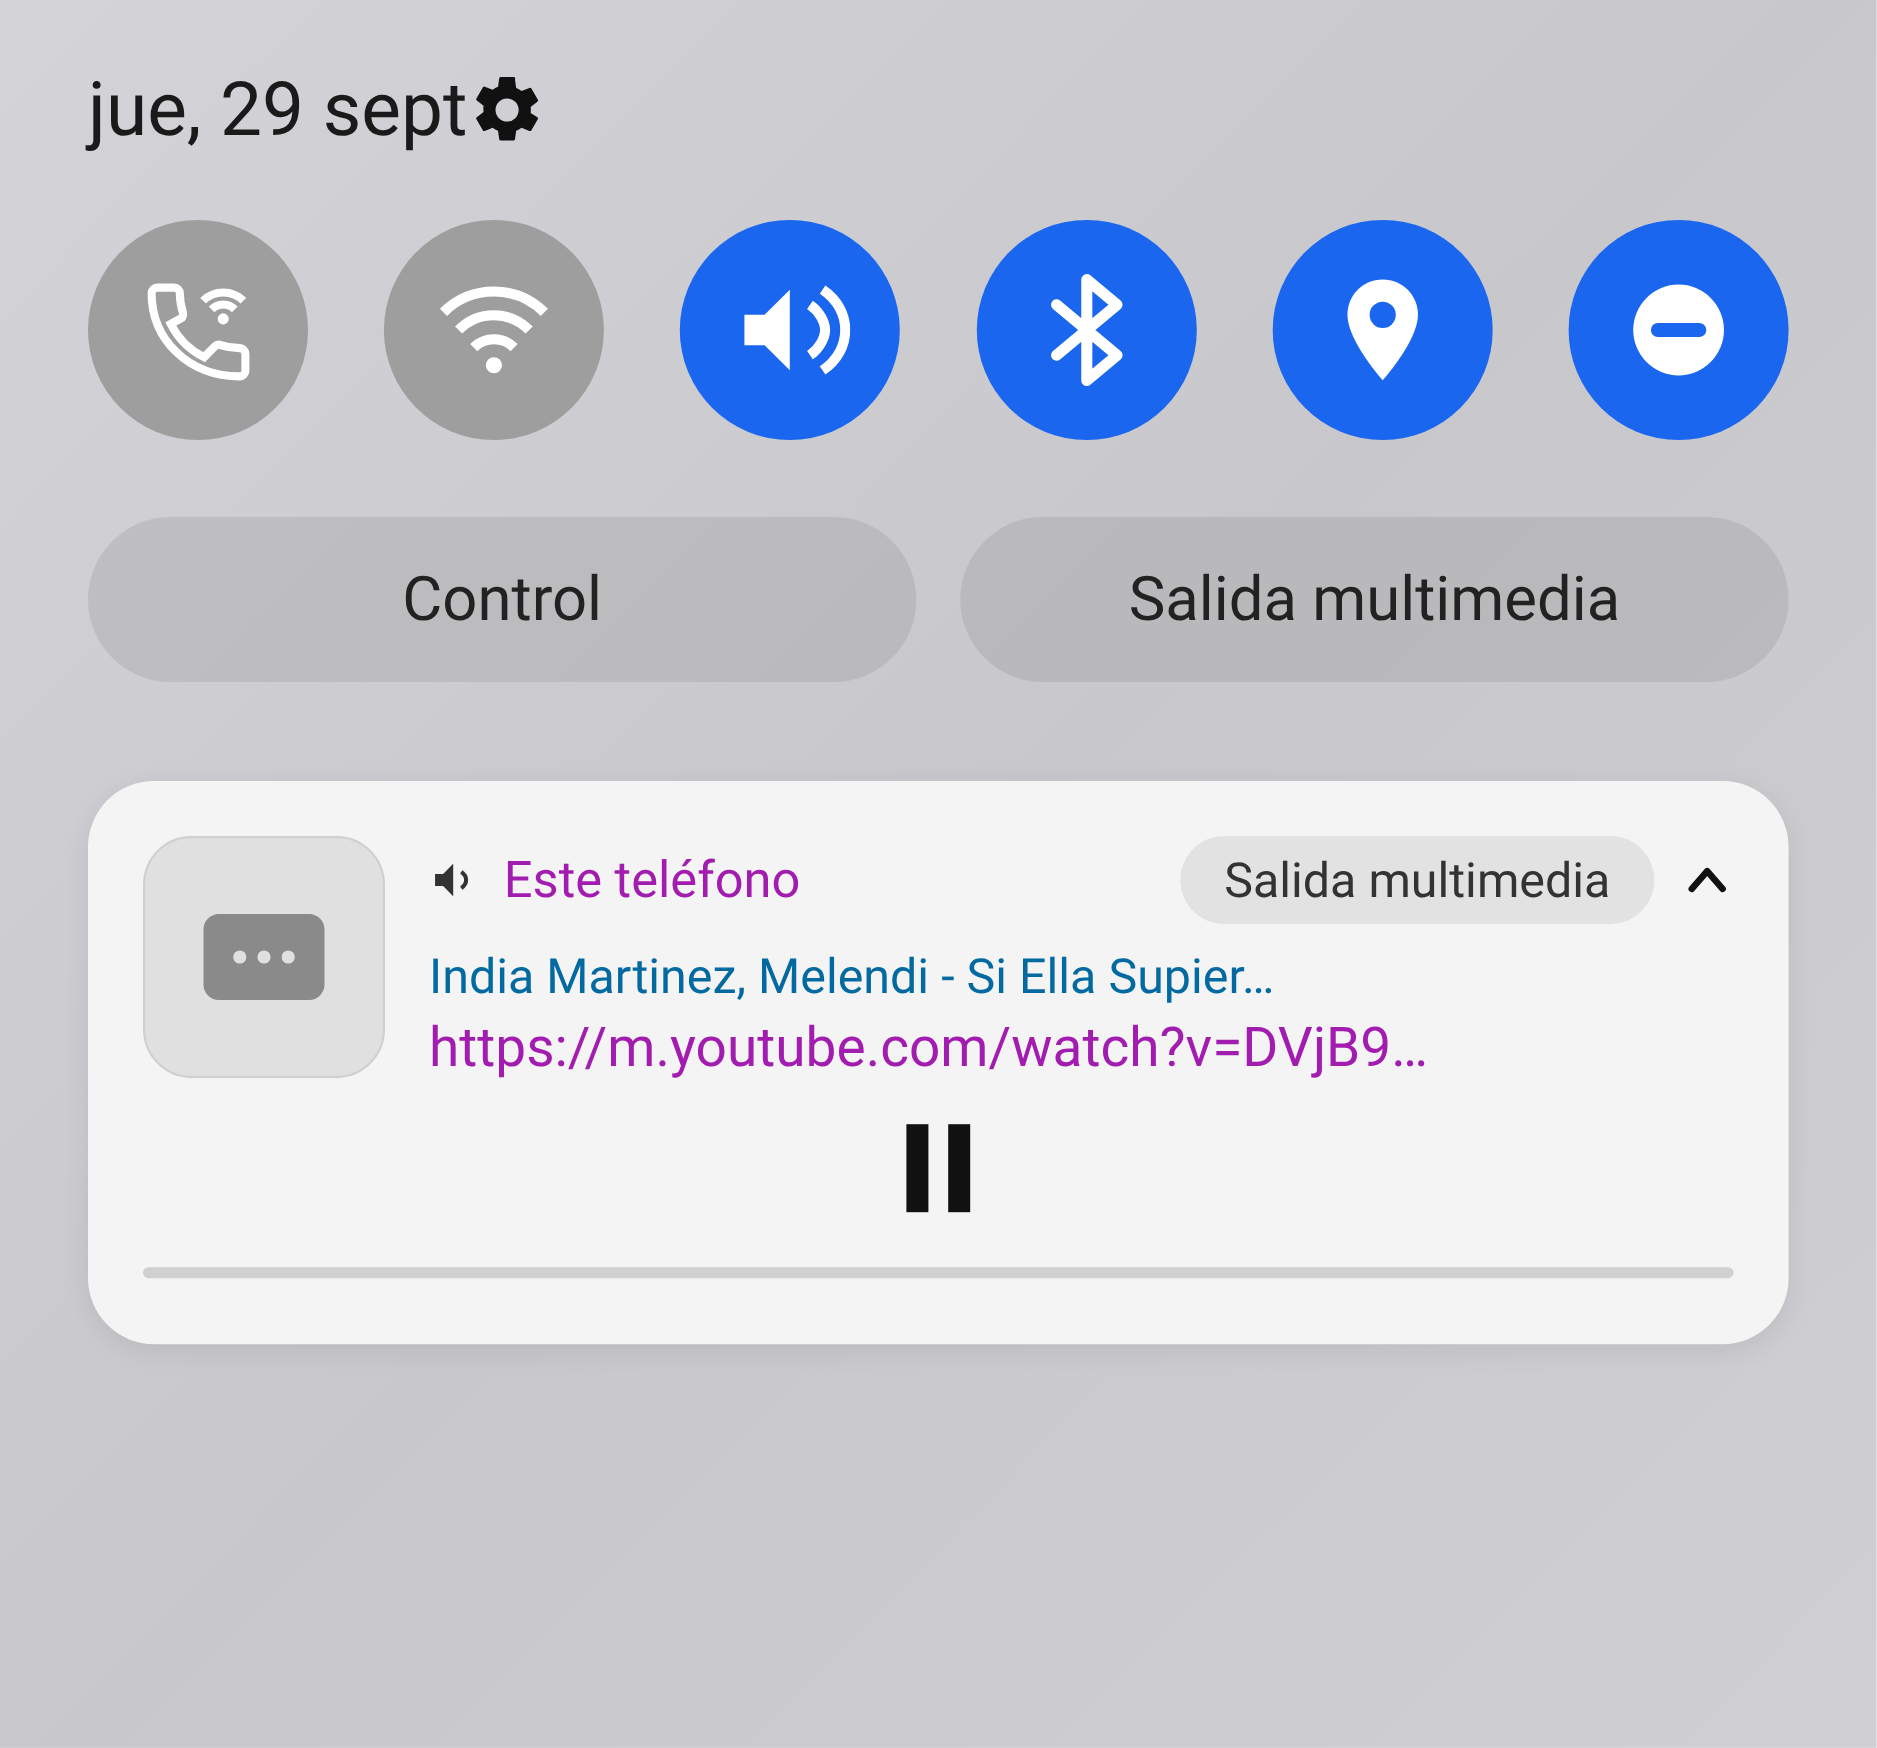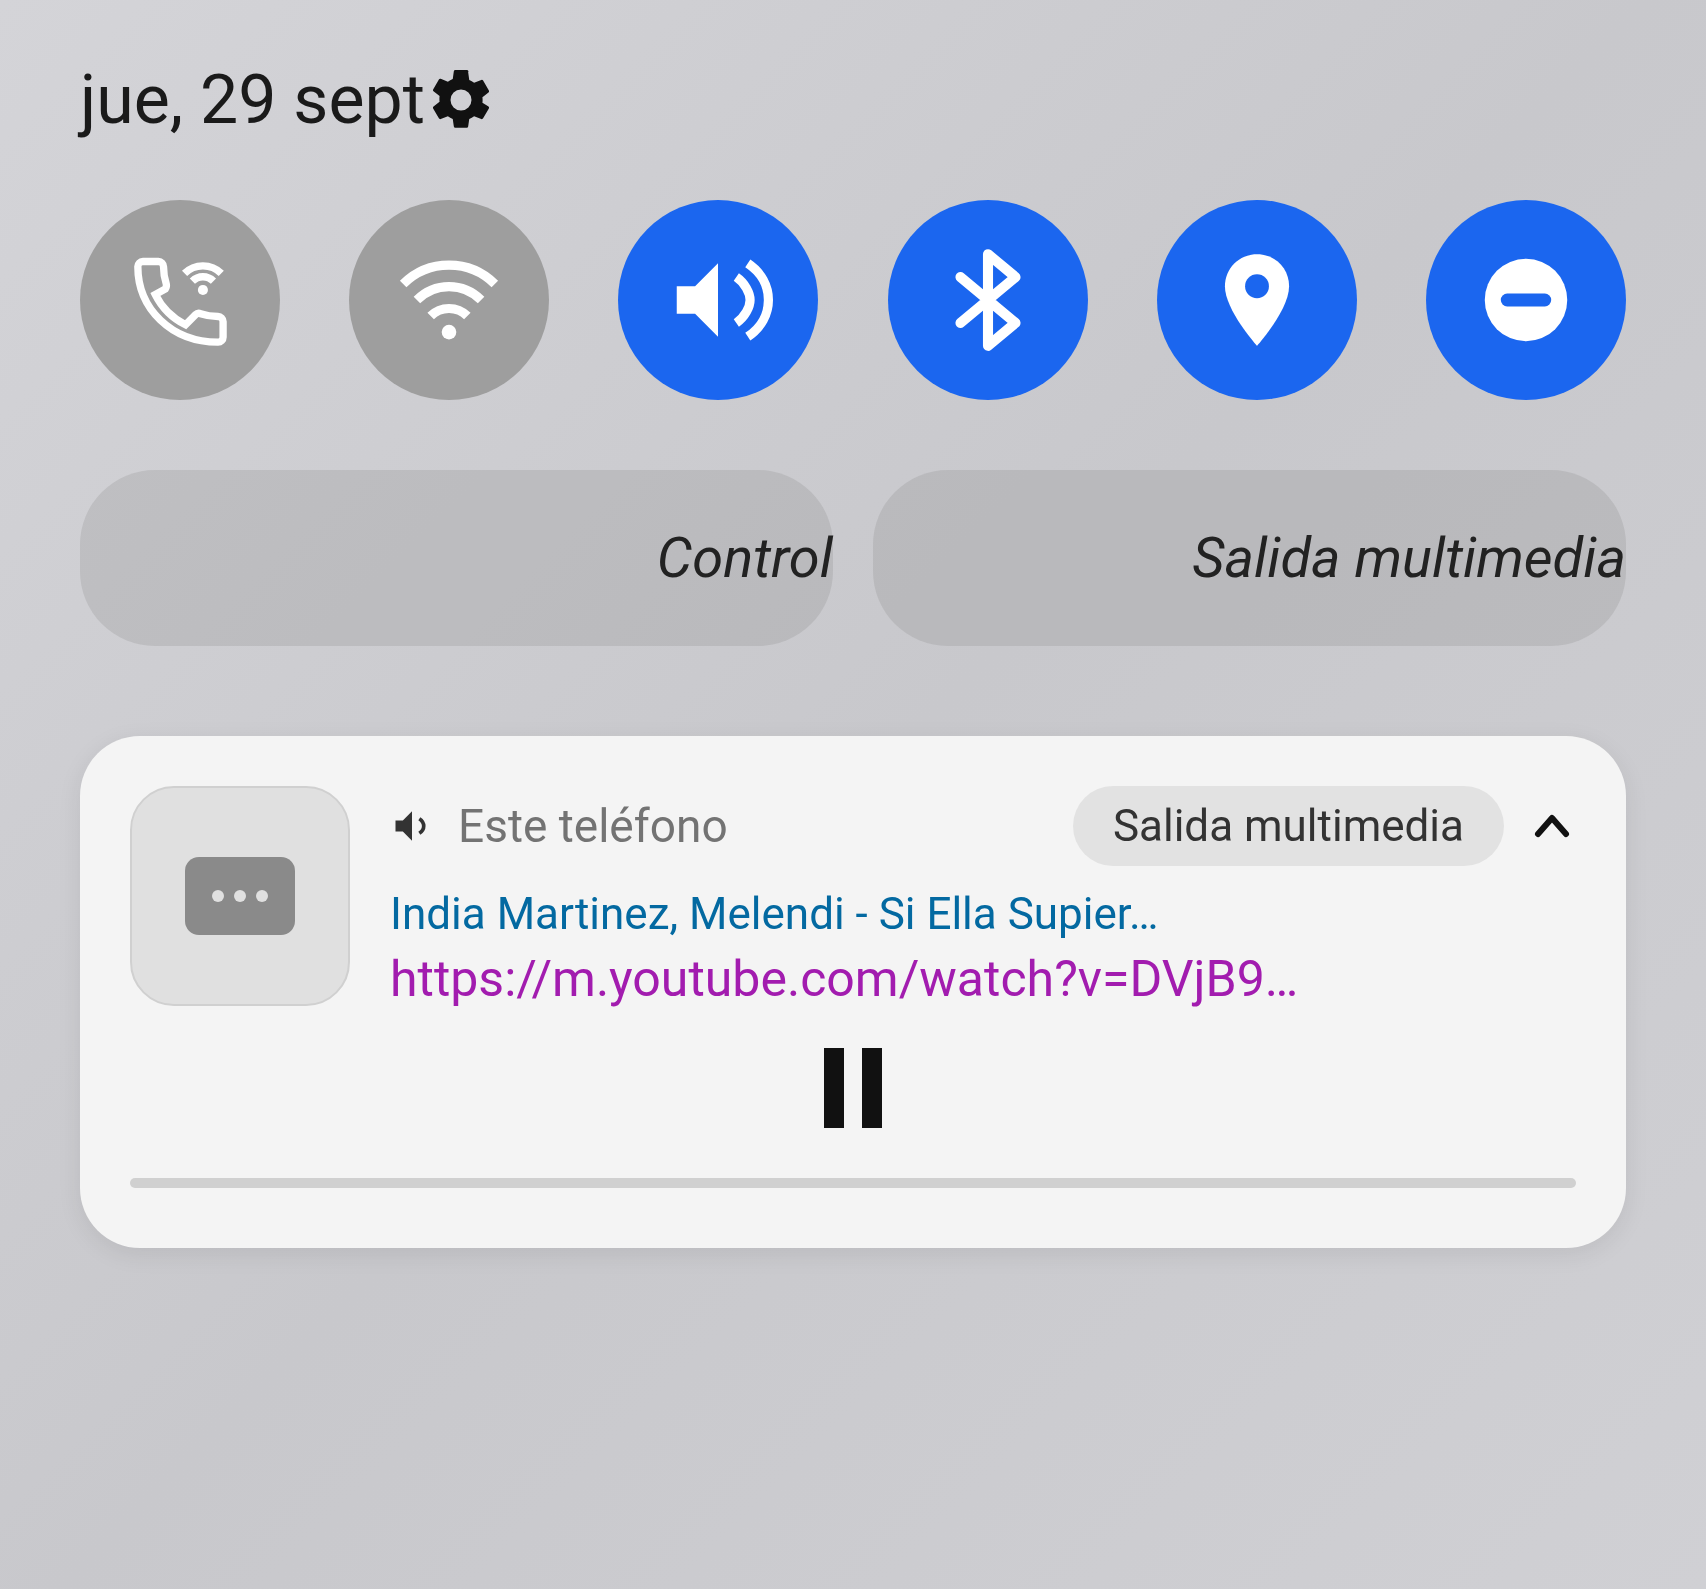--- a/index.html
+++ b/index.html
@@ -44,29 +44,28 @@
   .toggle.off { background: #9e9e9e; }
   .toggle.on  { background: #1b66ef; }
   .toggle svg { width: 110px; height: 110px; }
   .pill-row {
     display: flex;
     gap: 40px;
     margin-bottom: 90px;
   }
   .pill {
     flex: 1;
-    height: 176px;
+    height: 150px;
     border-radius: 75px;
     background: rgba(140,140,140,0.25);
     display: flex;
     align-items: center;
-    justify-content: flex-end;
+    justify-content: center;
     font-size: 56px;
     color: #222;
-    font-style: italic;
   }
   .media-card {
     background: #f4f4f4;
     border-radius: 60px;
     padding: 50px 50px 60px 50px;
     box-shadow: 0 6px 24px rgba(0,0,0,0.08);
   }
   .media-top {
     display: flex;
     gap: 40px;
@@ -97,21 +96,21 @@
   .media-info { flex: 1; min-width: 0; }
   .media-meta-row {
     display: flex;
     align-items: center;
     gap: 24px;
     margin-bottom: 22px;
   }
   .meta-icon svg { width: 44px; height: 44px; display:block; }
   .meta-text {
     font-size: 46px;
-    color: #737373;
+    color: #a21caf;
     flex: 1;
   }
   .chip {
     background: #e2e2e2;
     border-radius: 40px;
     padding: 14px 40px;
     font-size: 44px;
     color: #333;
   }
   .chevron svg { width: 48px; height: 48px; display:block; }

